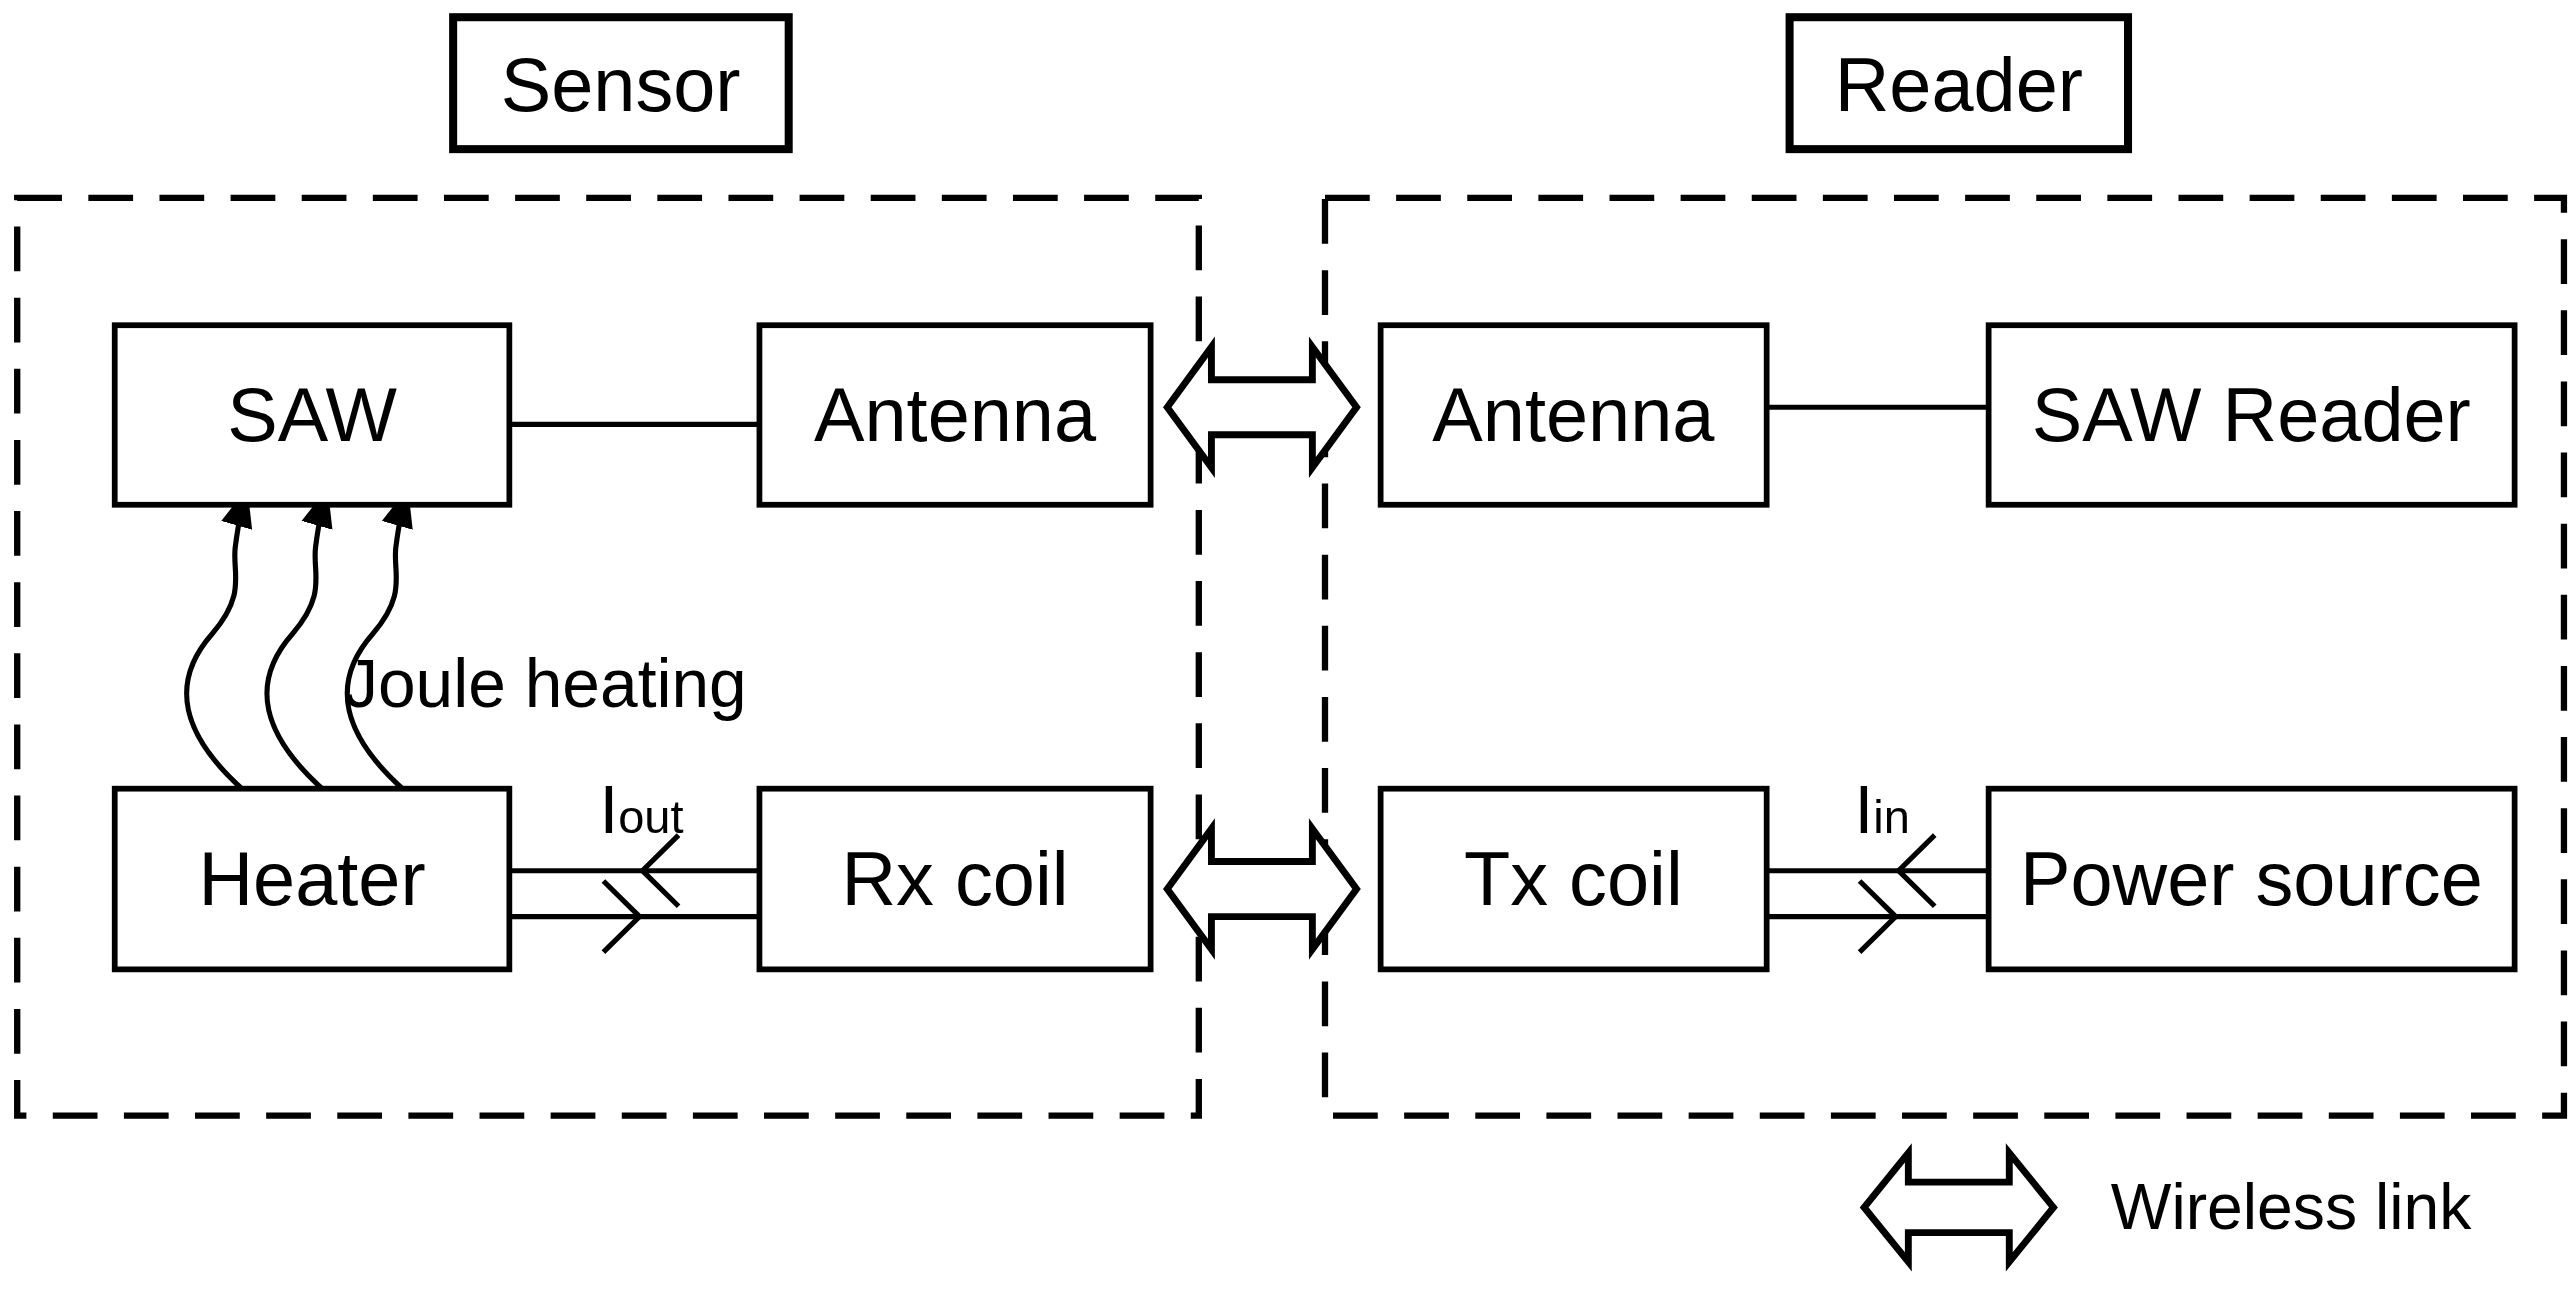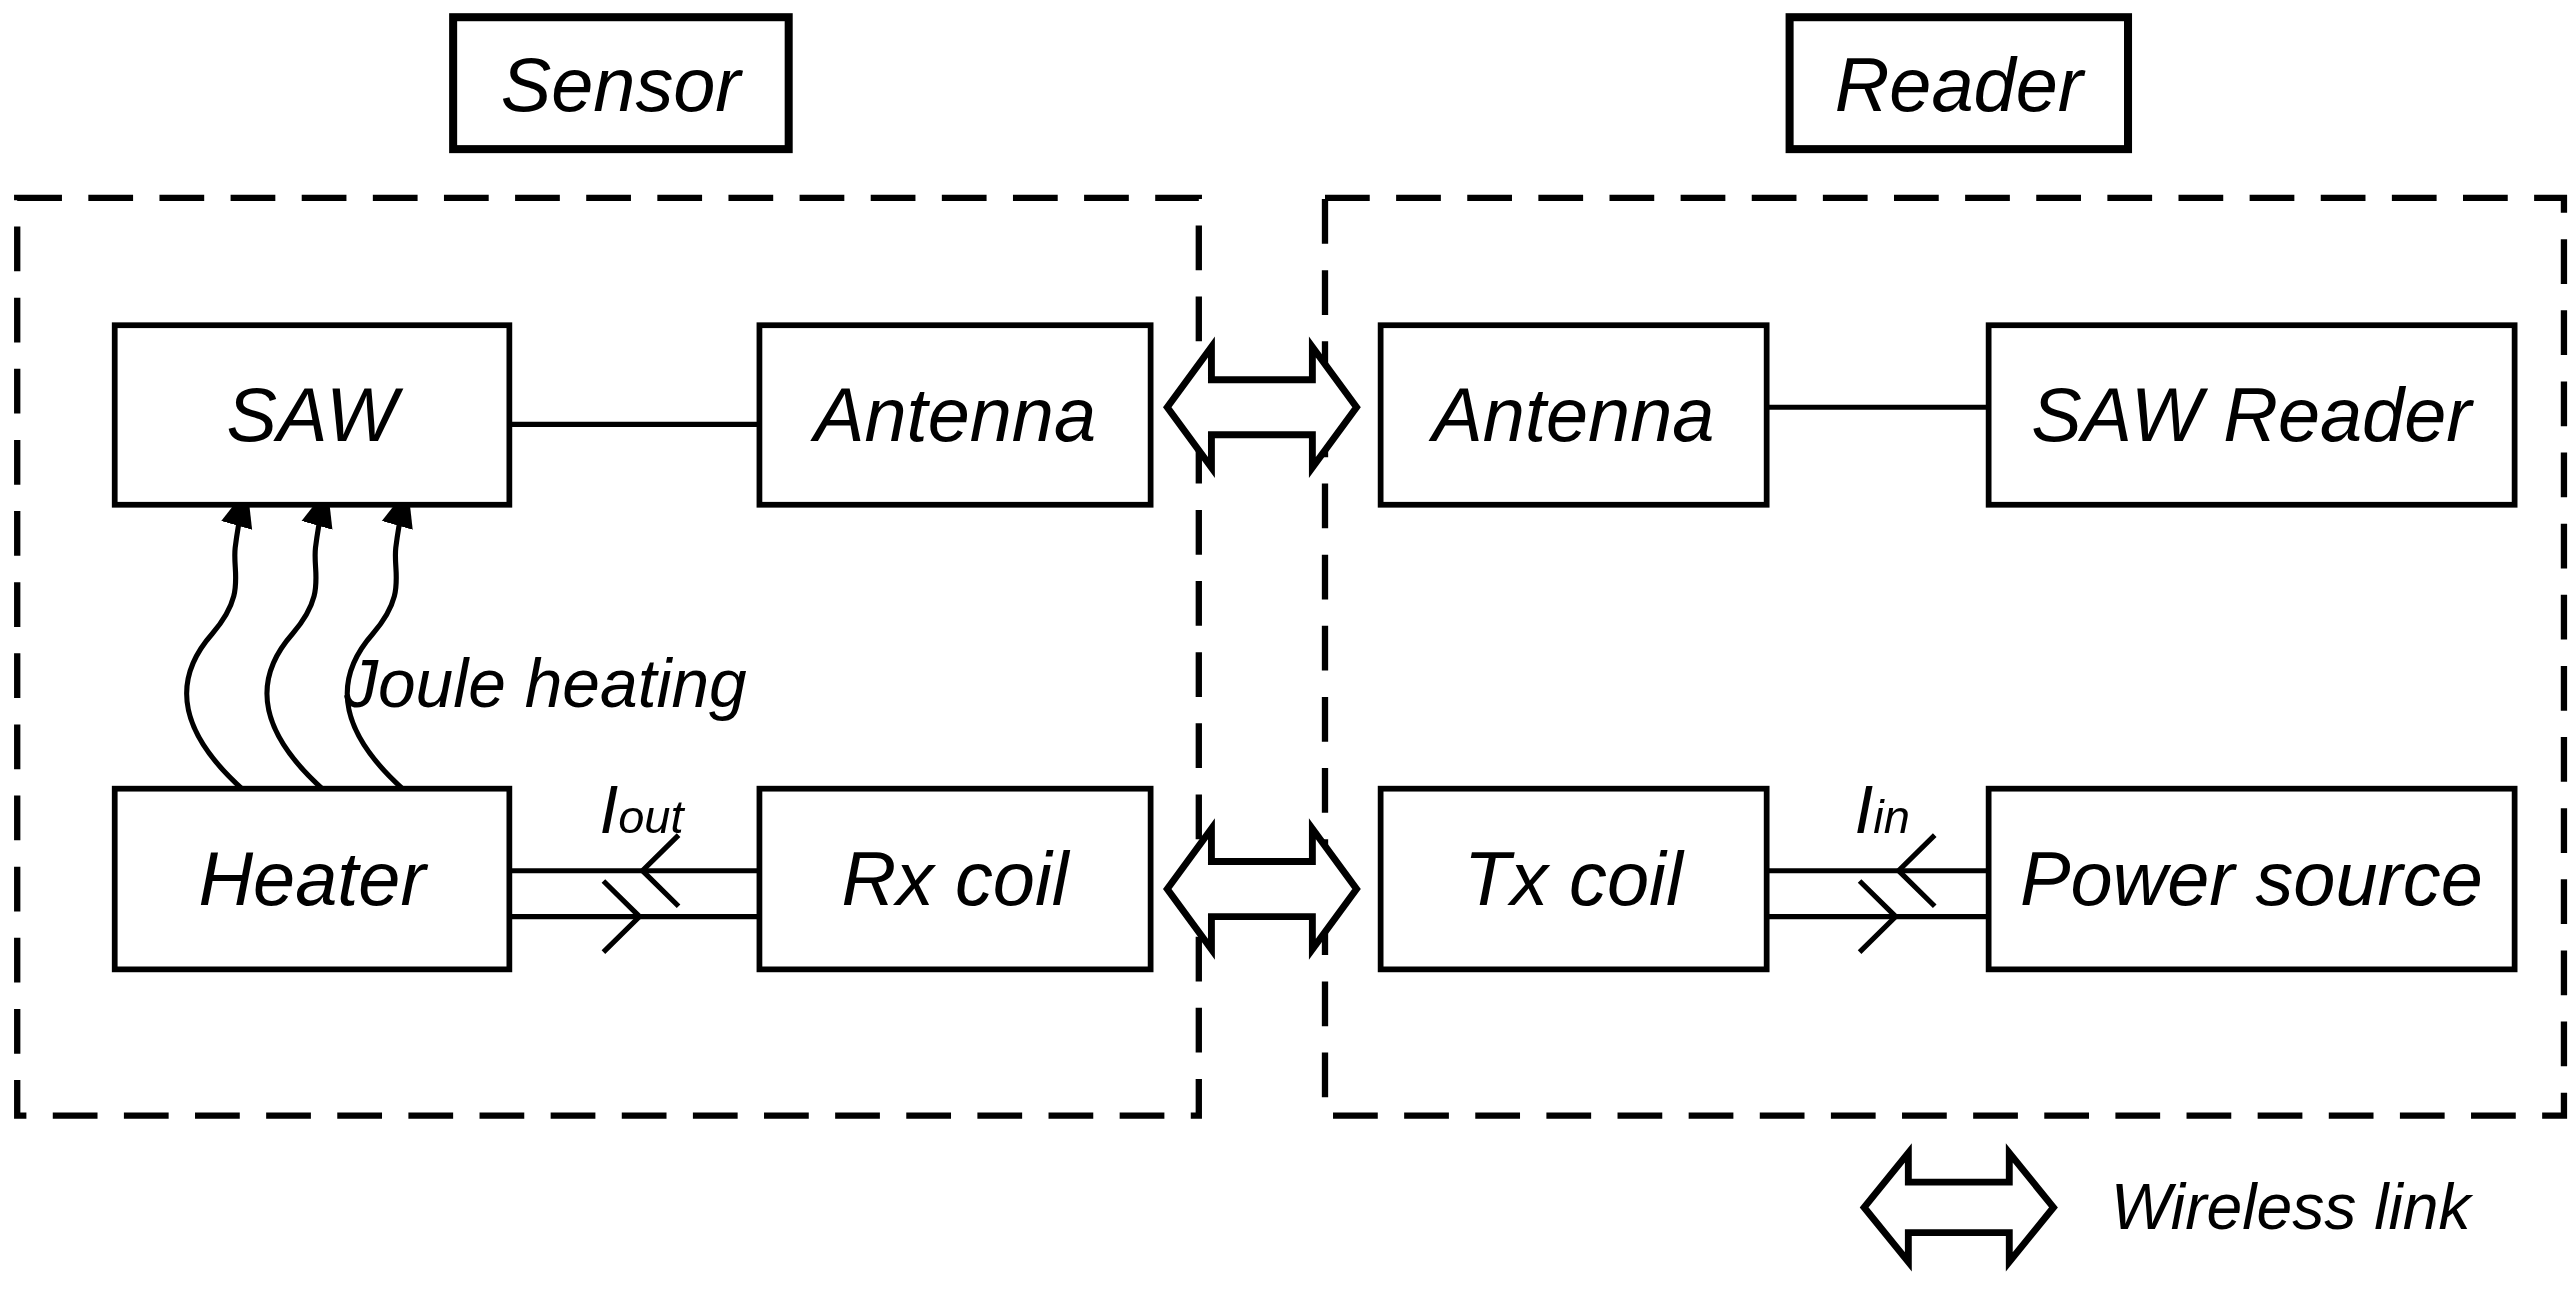--- a/index.html
+++ b/index.html
@@ -3,21 +3,20 @@
 <meta charset="utf-8">
 <style>
   html, body {
     margin: 0;
     padding: 0;
     background: #ffffff;
   }
   .figure-wrap {
     width: 100%;
     background: #f97316;
-    font-style: italic;
   }
   svg {
     display: block;
     width: 100%;
     height: auto;
     background: #ffffff;
   }
   text {
     font-family: "Liberation Sans", sans-serif;
     fill: #000000;

